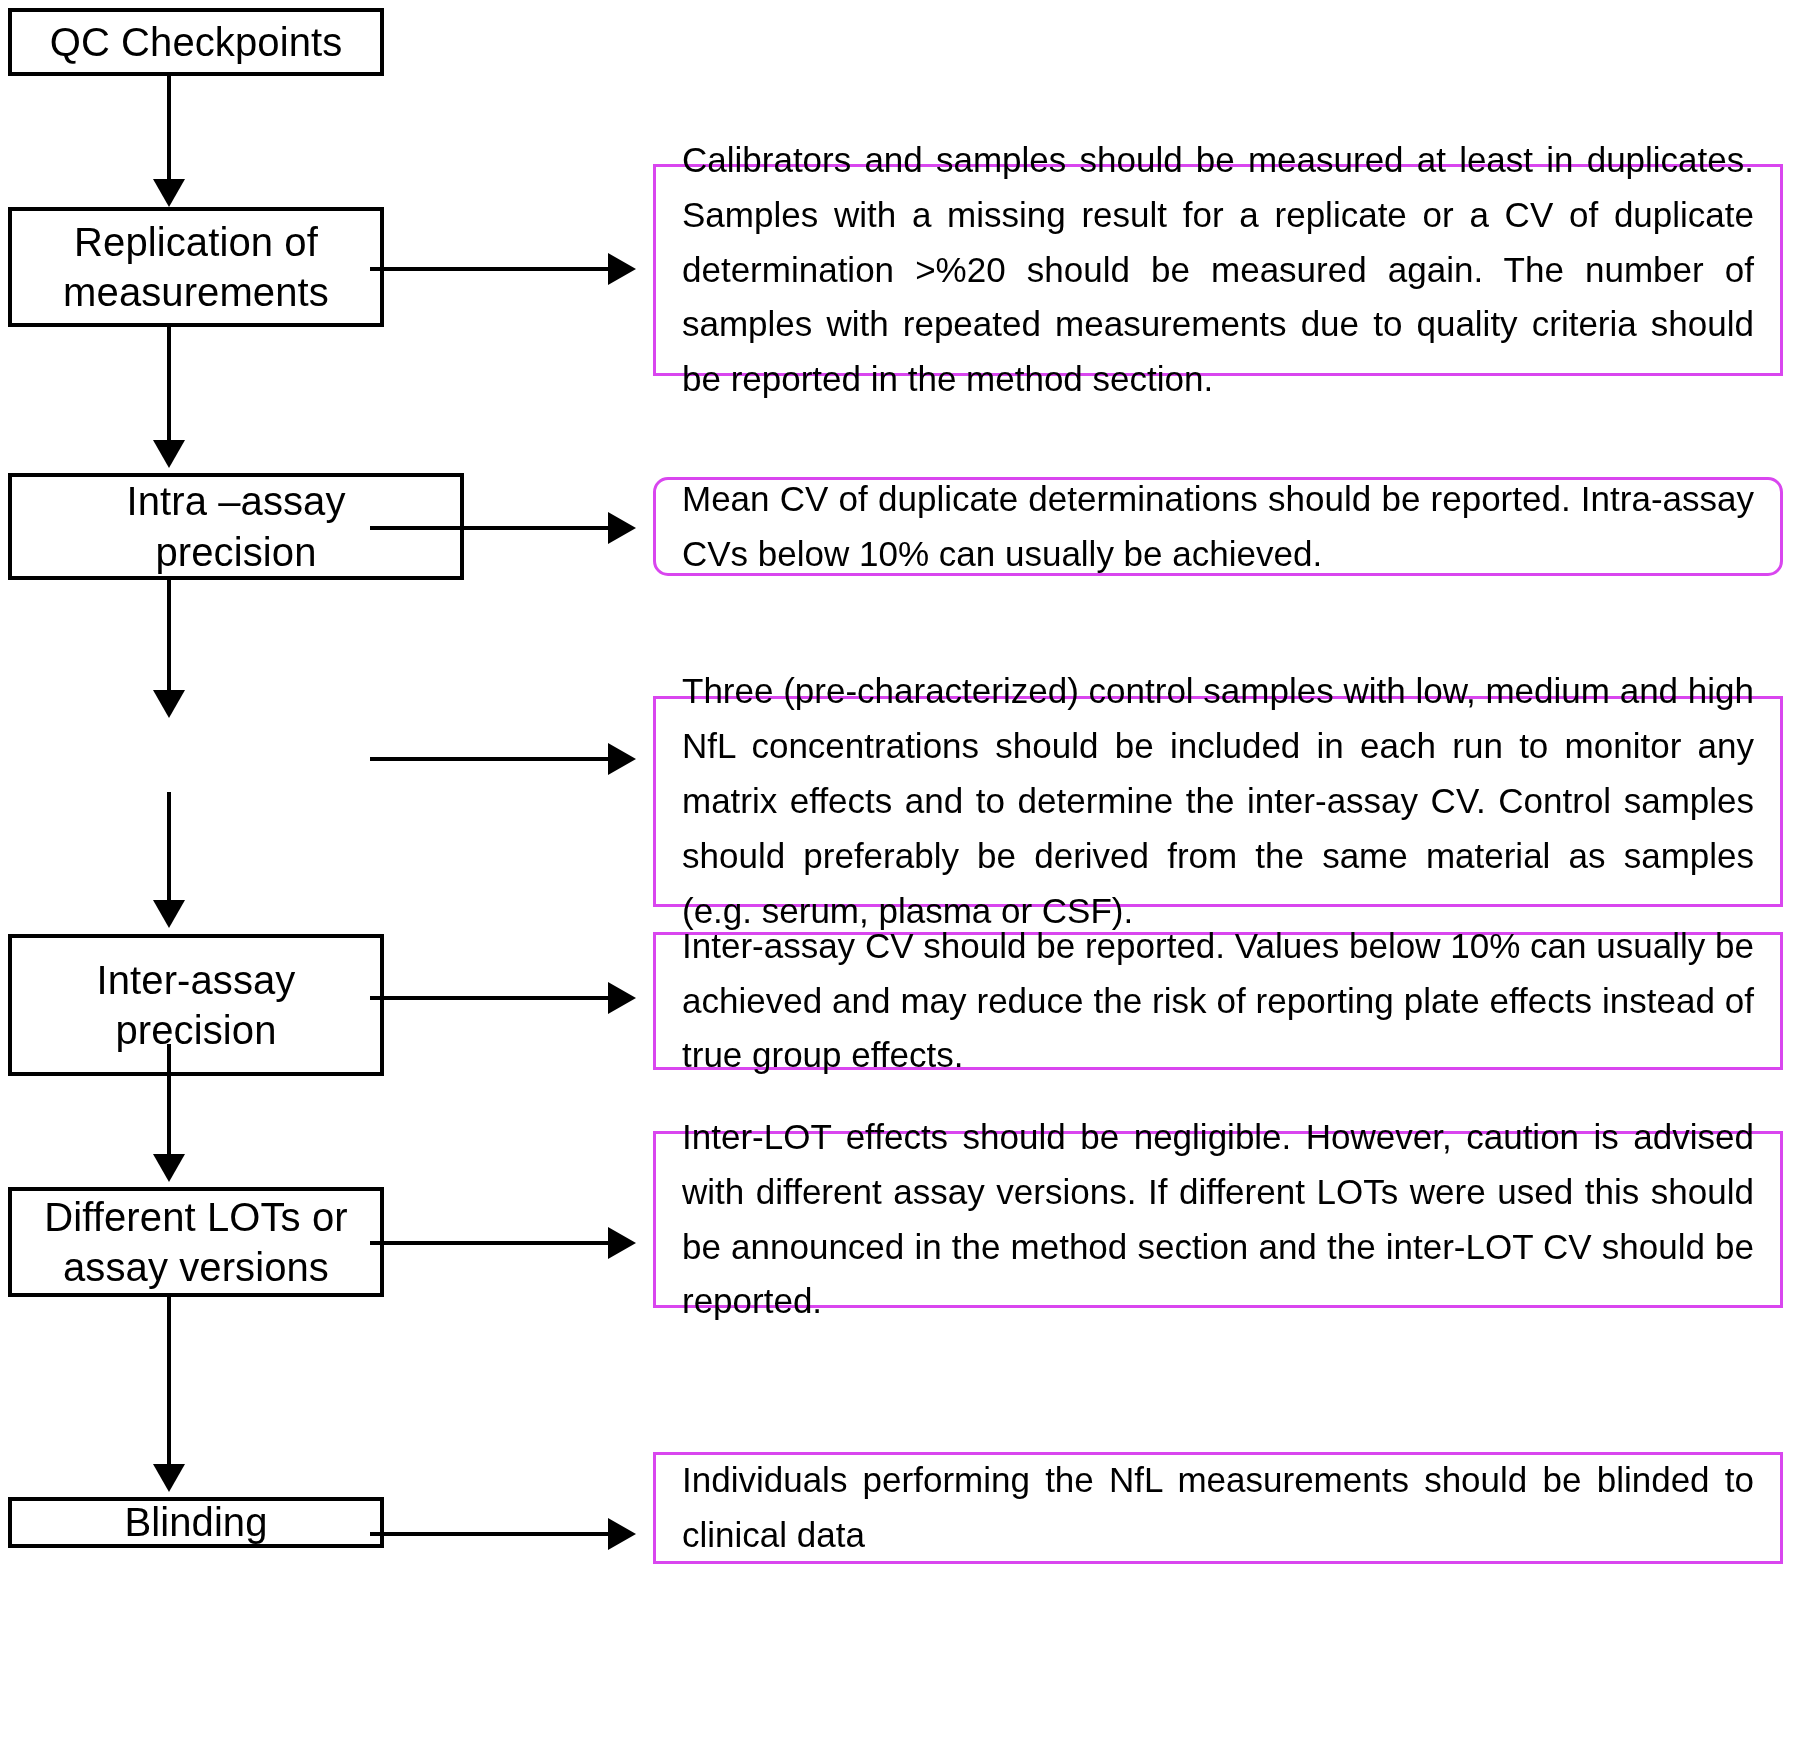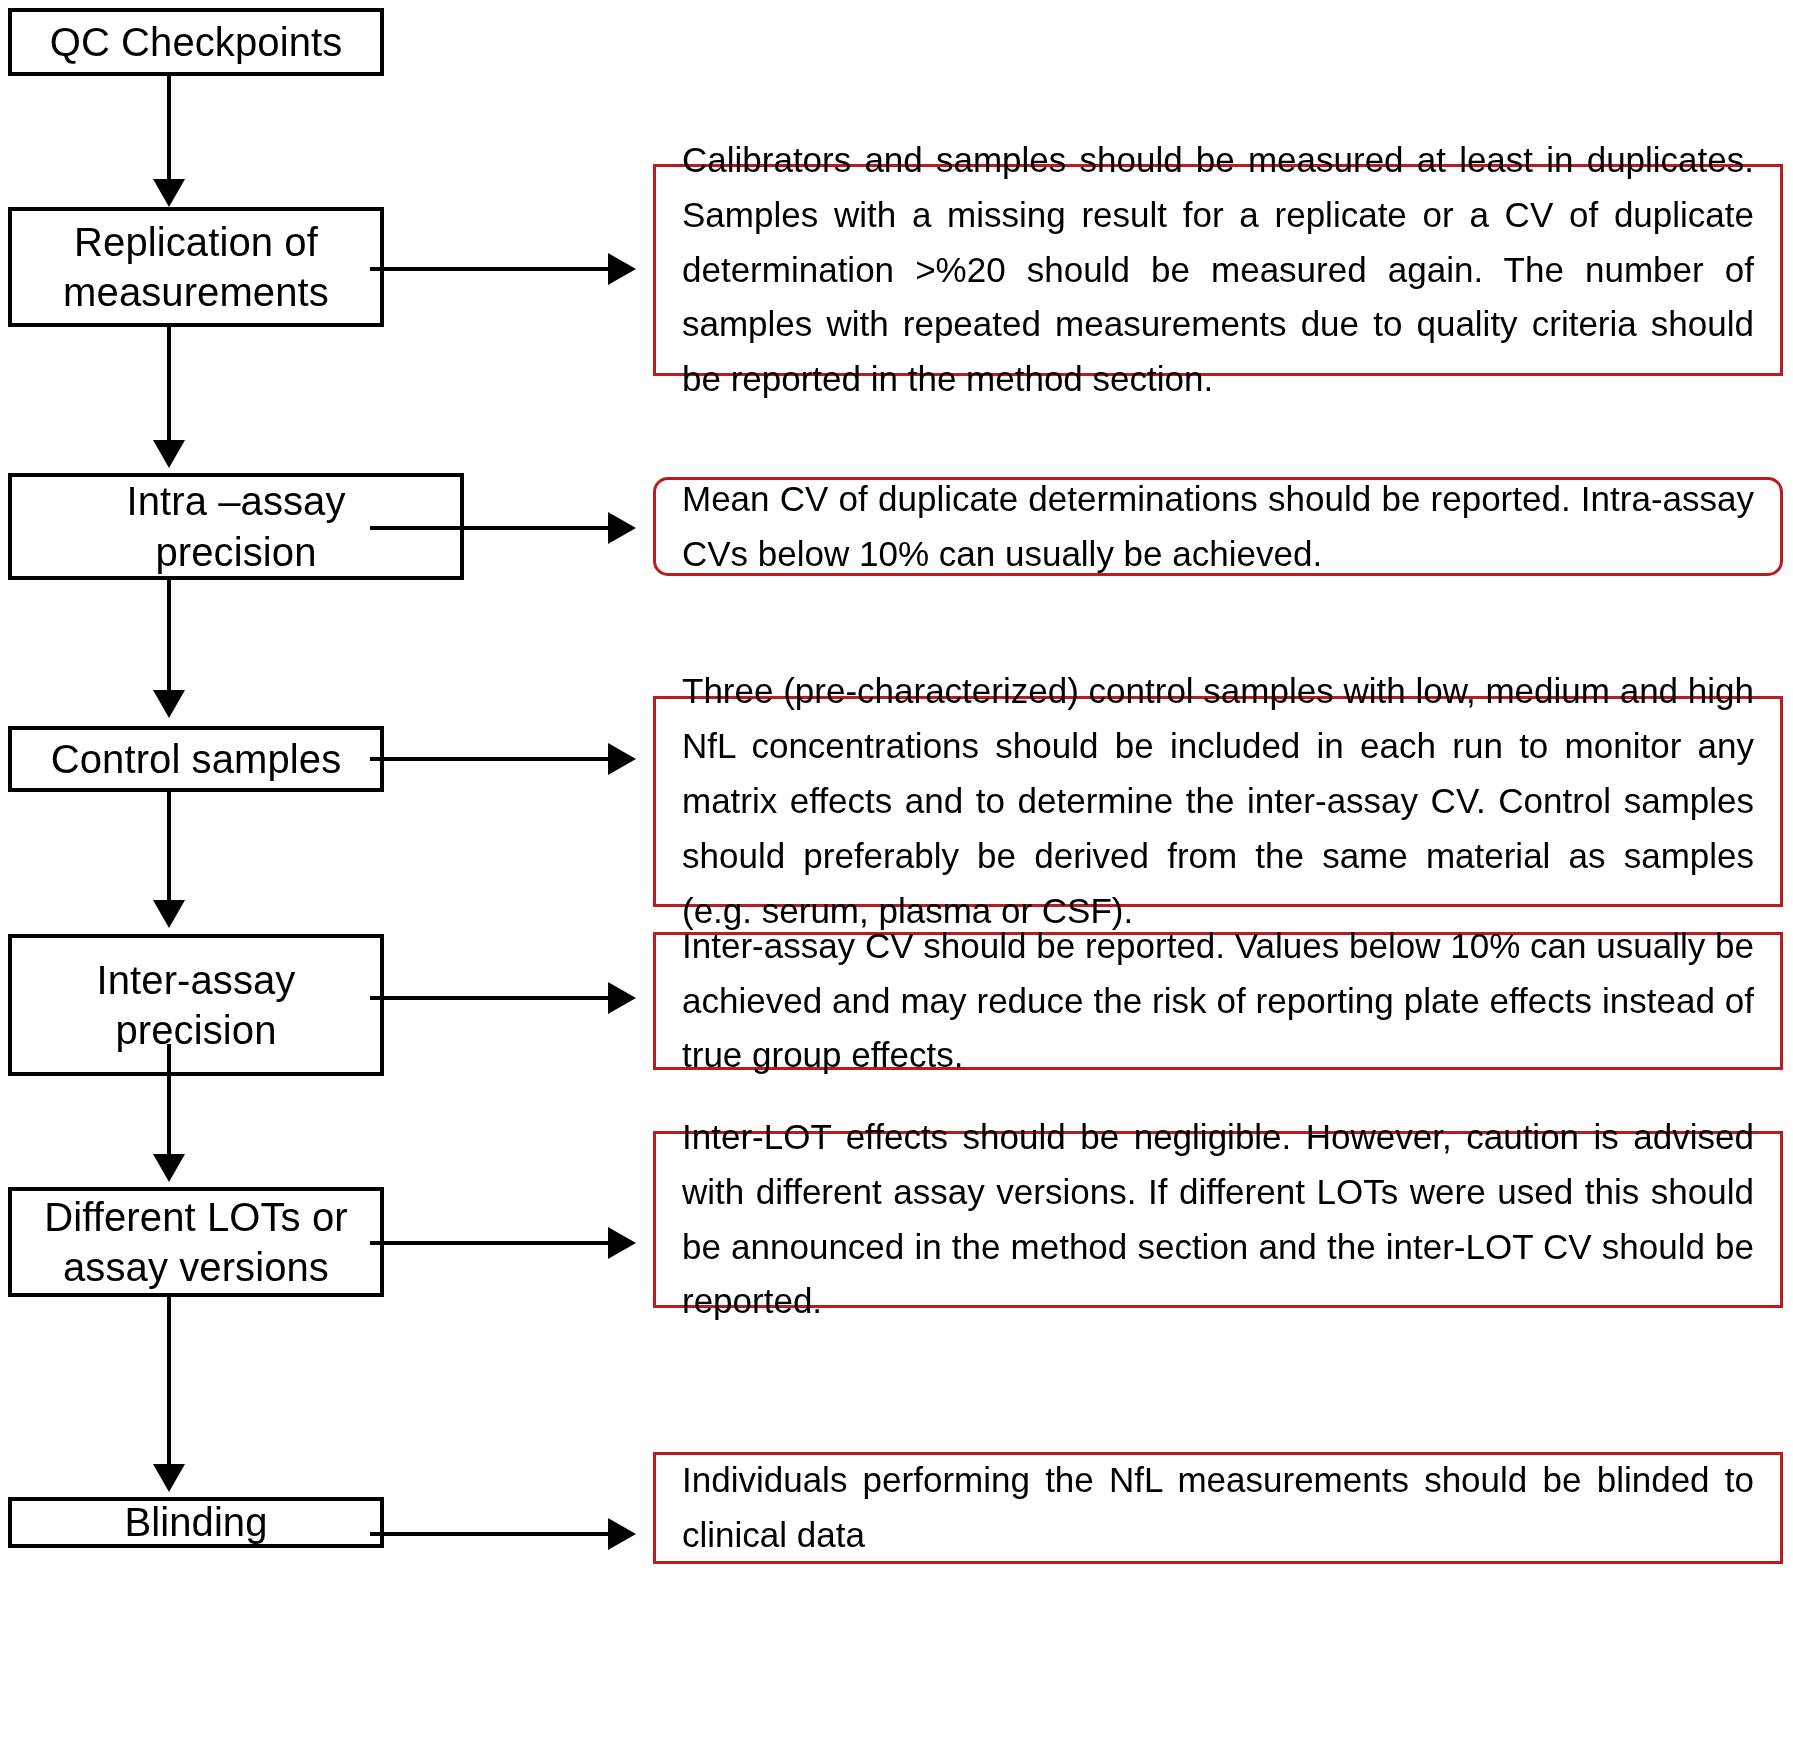--- a/index.html
+++ b/index.html
@@ -34,21 +34,21 @@
     padding:0 10px;
     font-size:40px;
     font-weight:400;
     letter-spacing:0.1px;
     white-space:pre-line;
   }
 
   .note{
     position:absolute;
     box-sizing:border-box;
-    border:3px solid #b91c1c;
+    border:3px solid #d946ef;
     background:#ffffff;
     display:flex;
     align-items:center;
   }
   .note .note-text{
     display:block;
     width:100%;
     box-sizing:border-box;
     padding:0 26px 0 26px;
     font-size:35px;
@@ -96,23 +96,20 @@
 
   <div class="node" style="left:8px; top:8px; width:376px; height:68px;">
     <span class="node-label">QC Checkpoints</span>
   </div>
 
   <div class="node" style="left:8px; top:473px; width:456px; height:107px;">
     <span class="node-label">Intra –assay
 precision</span>
   </div>
 
-  <div class="node" style="left:8px; top:726px; width:376px; height:66px;">
-    <span class="node-label">Control samples</span>
-  </div>
 
   <div class="node" style="left:8px; top:934px; width:376px; height:142px;">
     <span class="node-label">Inter-assay
 precision</span>
   </div>
 
   <div class="node" style="left:8px; top:1187px; width:376px; height:110px;">
     <span class="node-label">Different LOTs or
 assay versions</span>
   </div>

